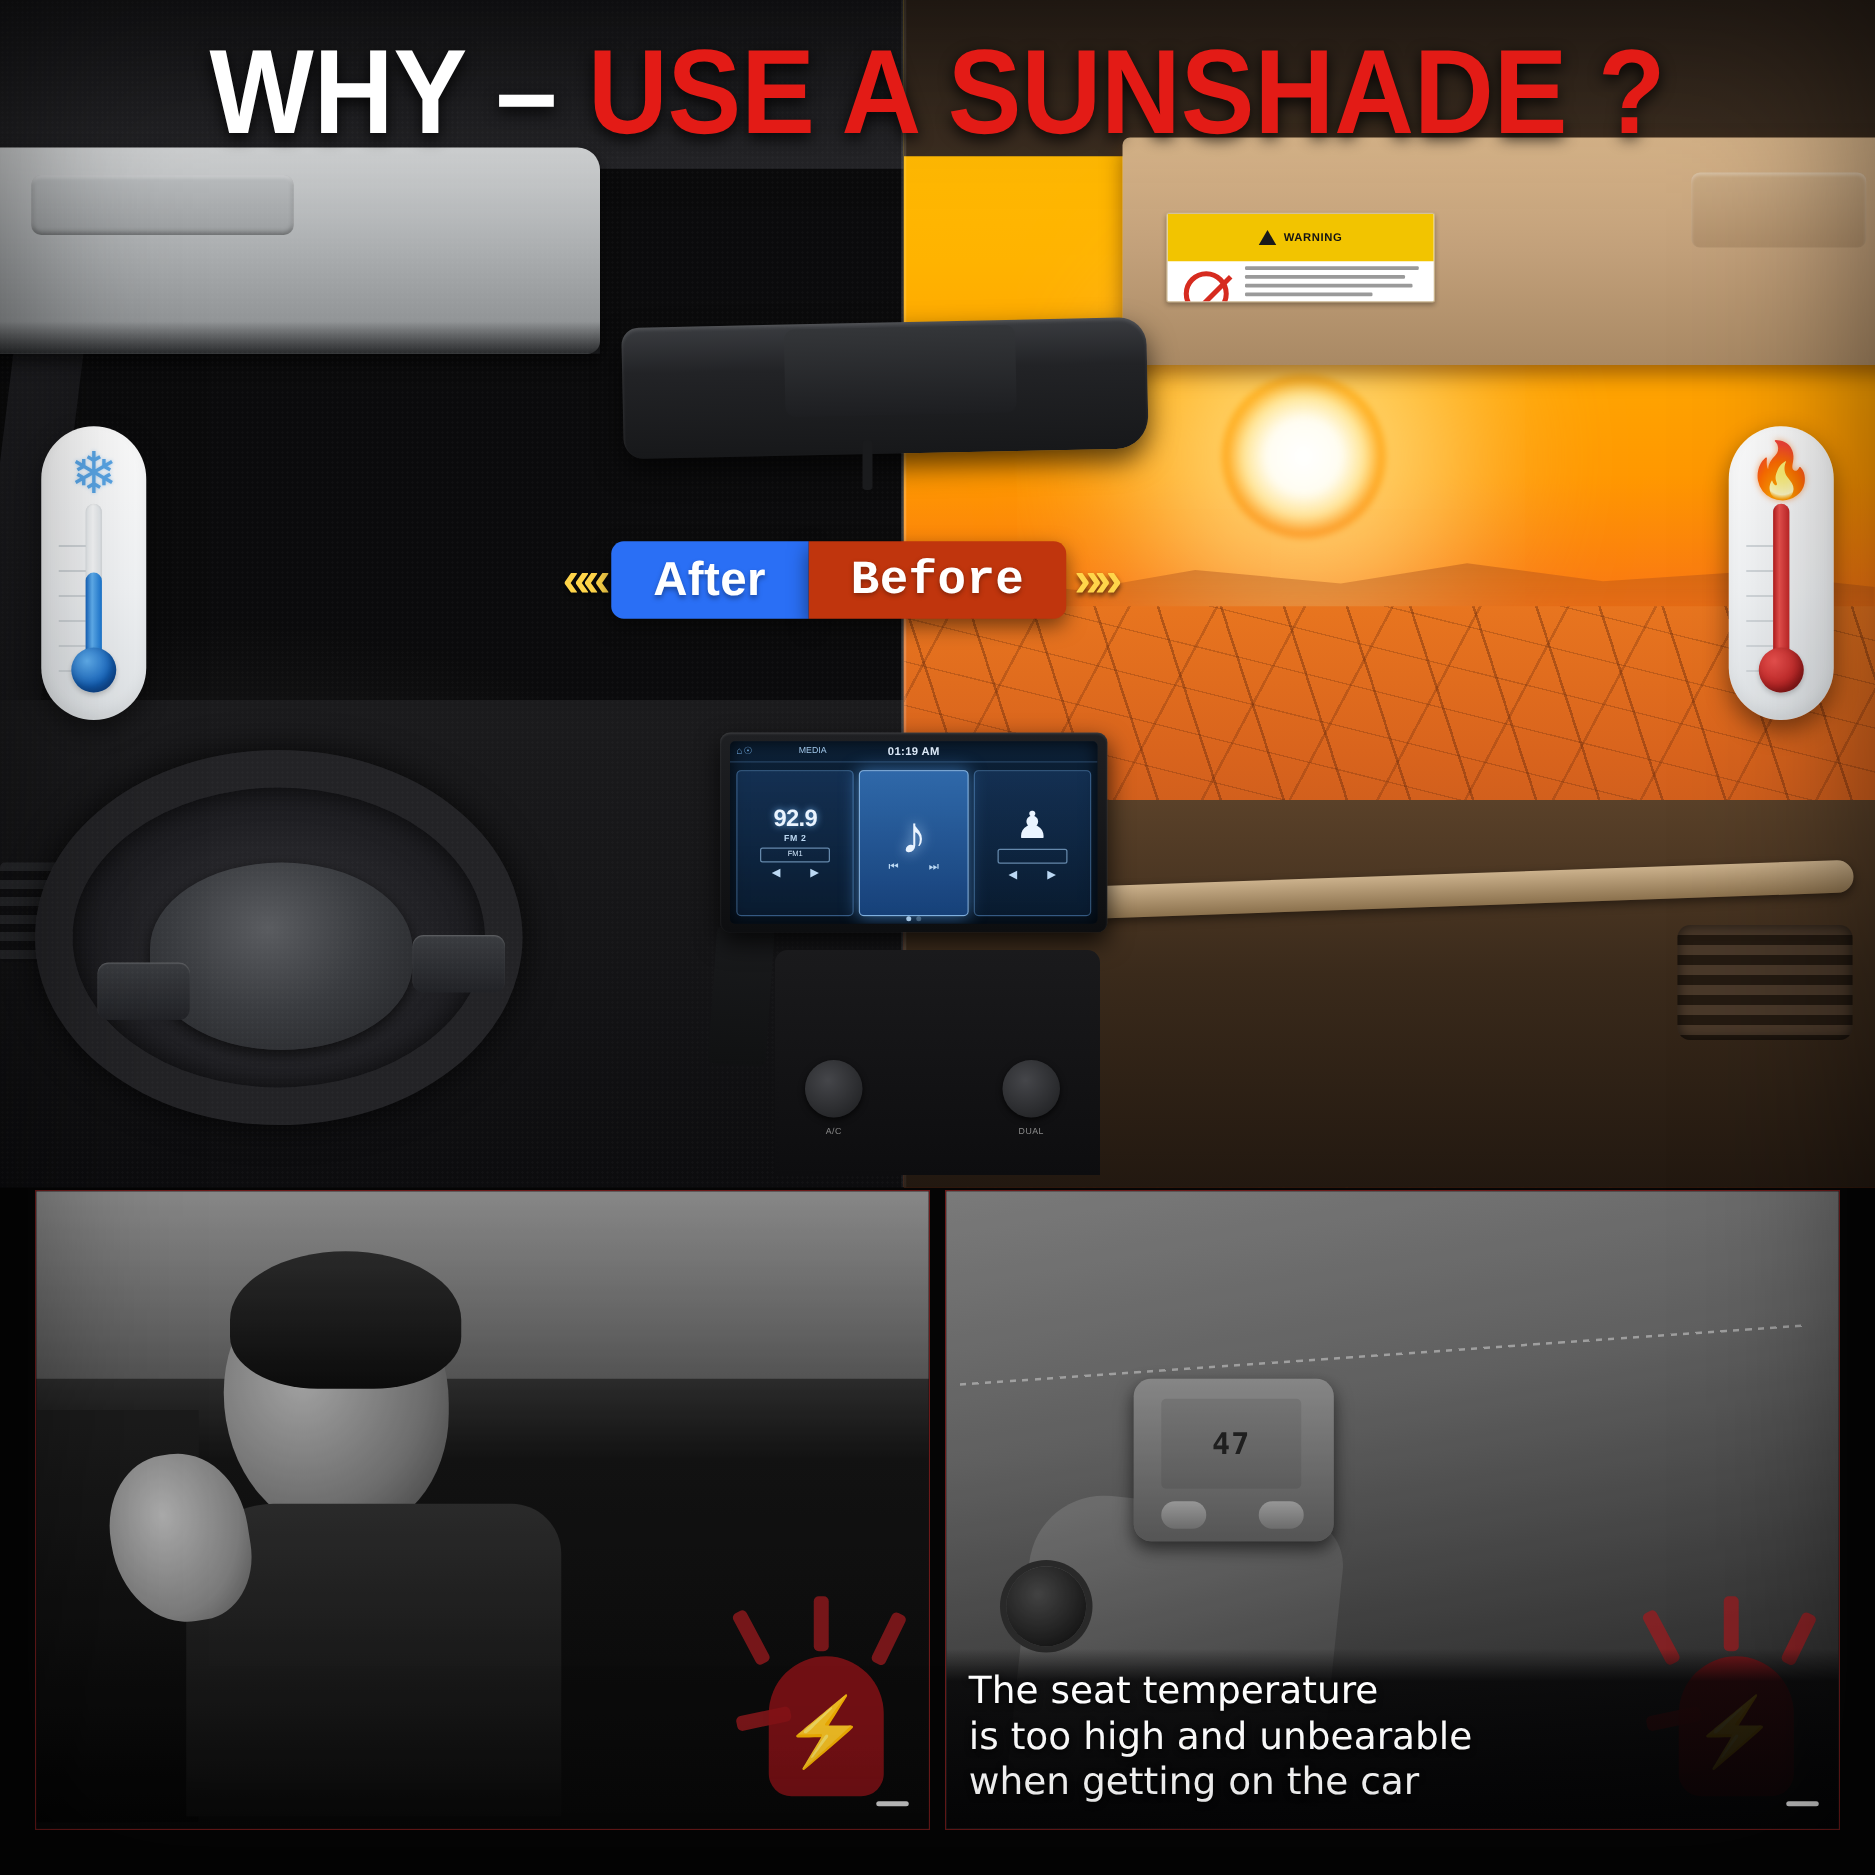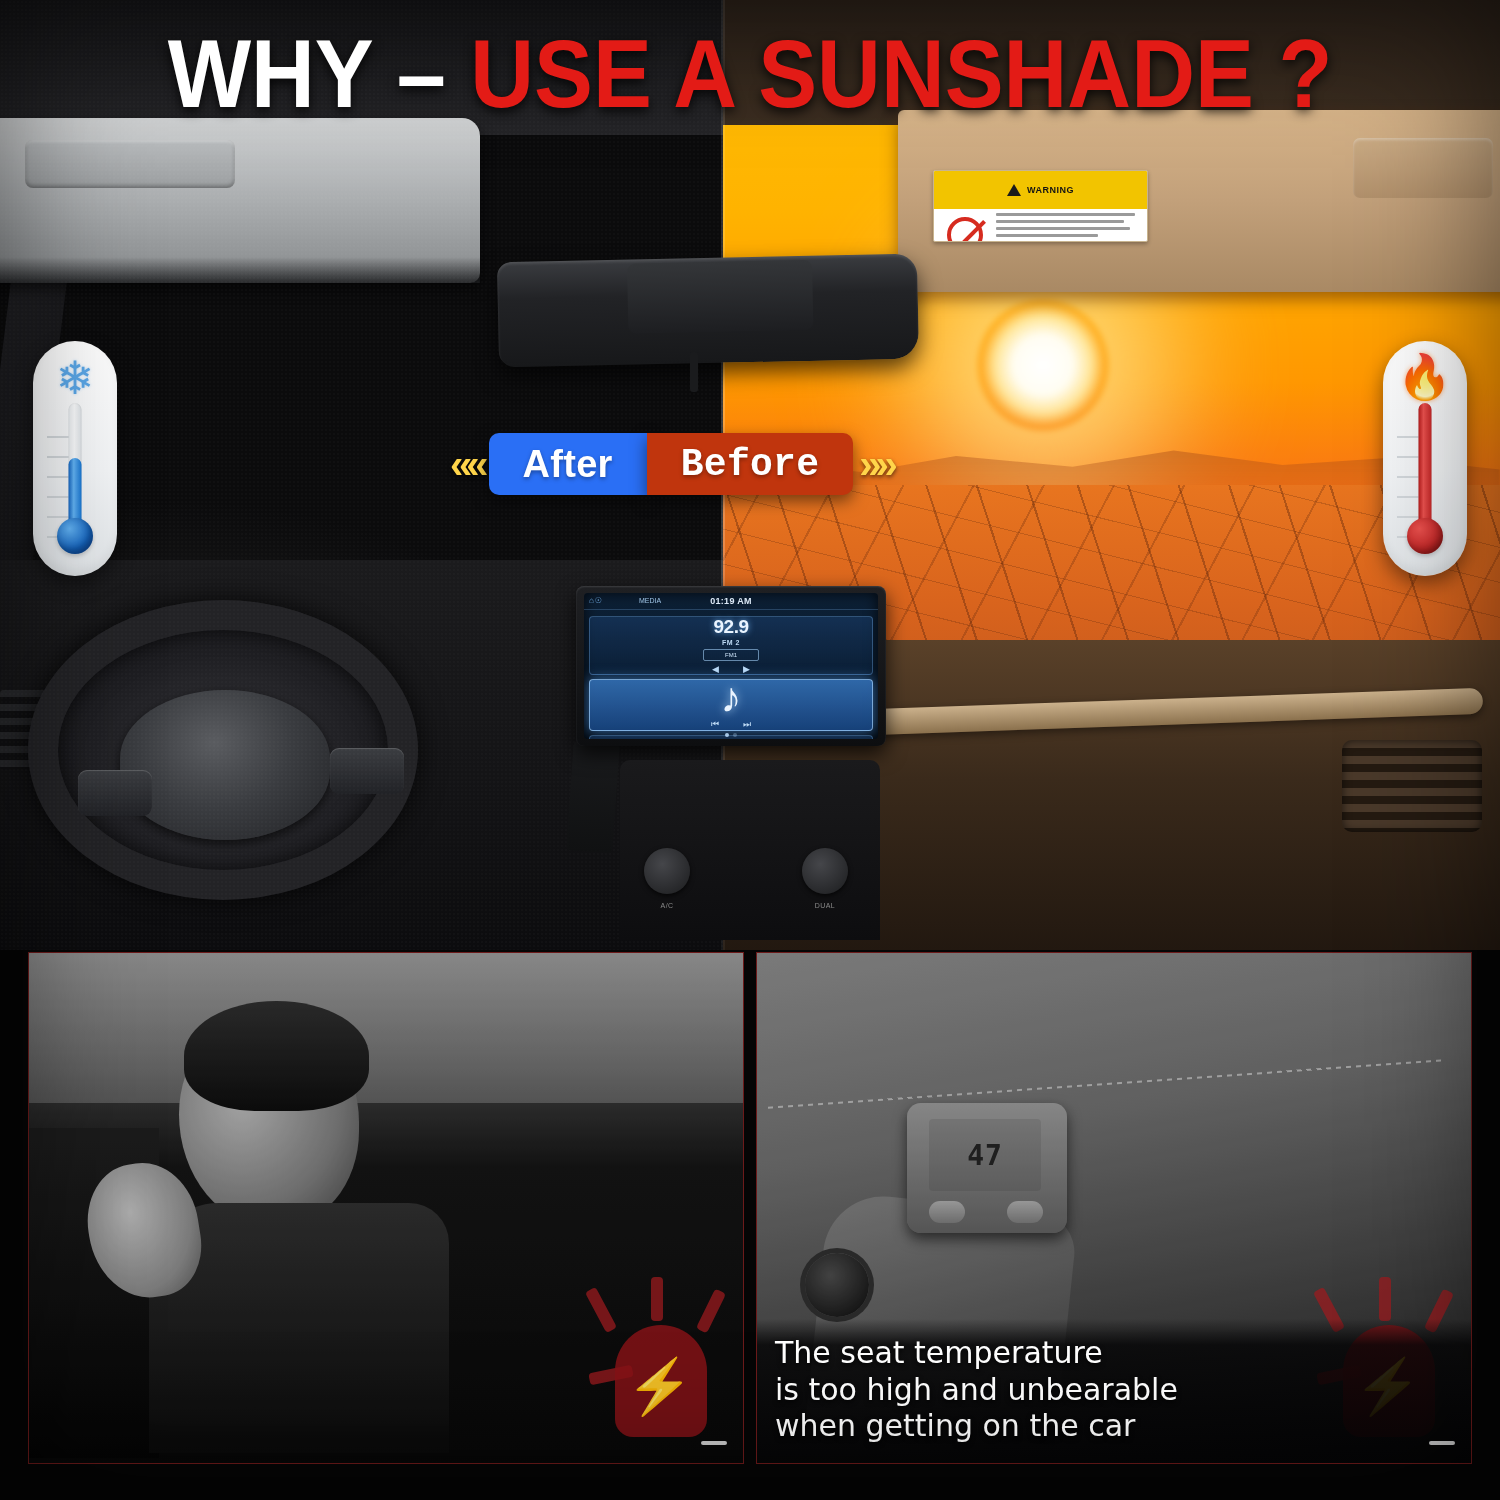--- a/index.html
+++ b/index.html
@@ -212,21 +212,21 @@
   }
   .sc-top{
     height:17px; display:flex; align-items:center; justify-content:center;
     border-bottom:1px solid rgba(120,180,240,.25); position:relative;
   }
   .sc-clock{ color:#dce9f7; font-size:9px; font-weight:bold; letter-spacing:.3px; }
   .sc-left-ic{
     position:absolute; left:5px; top:3px; color:#6fa8dd; font-size:8px; letter-spacing:1px;
   }
   .sc-title{ position:absolute; left:55px; top:4px; color:#9fc4e6; font-size:7px; }
-  .sc-body{ display:flex; height:calc(100% - 17px); padding:6px 5px; gap:4px;flex-direction:column; }
+  .sc-body{ display:flex; height:calc(100% - 17px); padding:6px 5px; gap:4px; }
   .sc-tile{
     flex:1; border:1px solid rgba(120,180,240,.35); border-radius:4px;
     background:linear-gradient(180deg,rgba(30,70,120,.45),rgba(12,35,62,.45));
     display:flex; flex-direction:column; align-items:center; justify-content:center; gap:3px;
     position:relative;
   }
   .sc-tile.mid{
     background:linear-gradient(180deg,rgba(60,130,210,.75),rgba(28,80,150,.75));
     border-color:rgba(170,215,255,.65);
     box-shadow:0 0 14px rgba(90,170,255,.55);
@@ -425,21 +425,21 @@
   }
   .p3-gun{
     position:absolute; left:150px; top:150px; width:160px; height:130px;
     background:linear-gradient(180deg,#a8a8a8,#6e6e6e); border-radius:14px;
     box-shadow:0 6px 14px rgba(0,0,0,.55);
   }
   .p3-lcd{
     position:absolute; left:22px; top:16px; width:112px; height:72px;
     background:linear-gradient(180deg,#8d9589,#717a6e); border-radius:4px;
     display:flex; align-items:center; justify-content:center;
-    color:#2b2f2a; font-size:28px; font-weight:bold;
+    color:#2b2f2a; font-size:24px; font-weight:bold;
     font-family:"DejaVu Sans Mono",monospace; letter-spacing:1px;
   }
   .p3-btn{
     position:absolute; width:36px; height:22px; border-radius:11px;
     background:linear-gradient(180deg,#bcbcbc,#8a8a8a);
   }
   .p3-hand{
     position:absolute; left:60px; top:250px; width:250px; height:230px;
     background:linear-gradient(160deg,#8e8e8e,#5a5a5a 70%,#2a2a2a);
     border-radius:60px 40px 0 0; transform:rotate(6deg);

